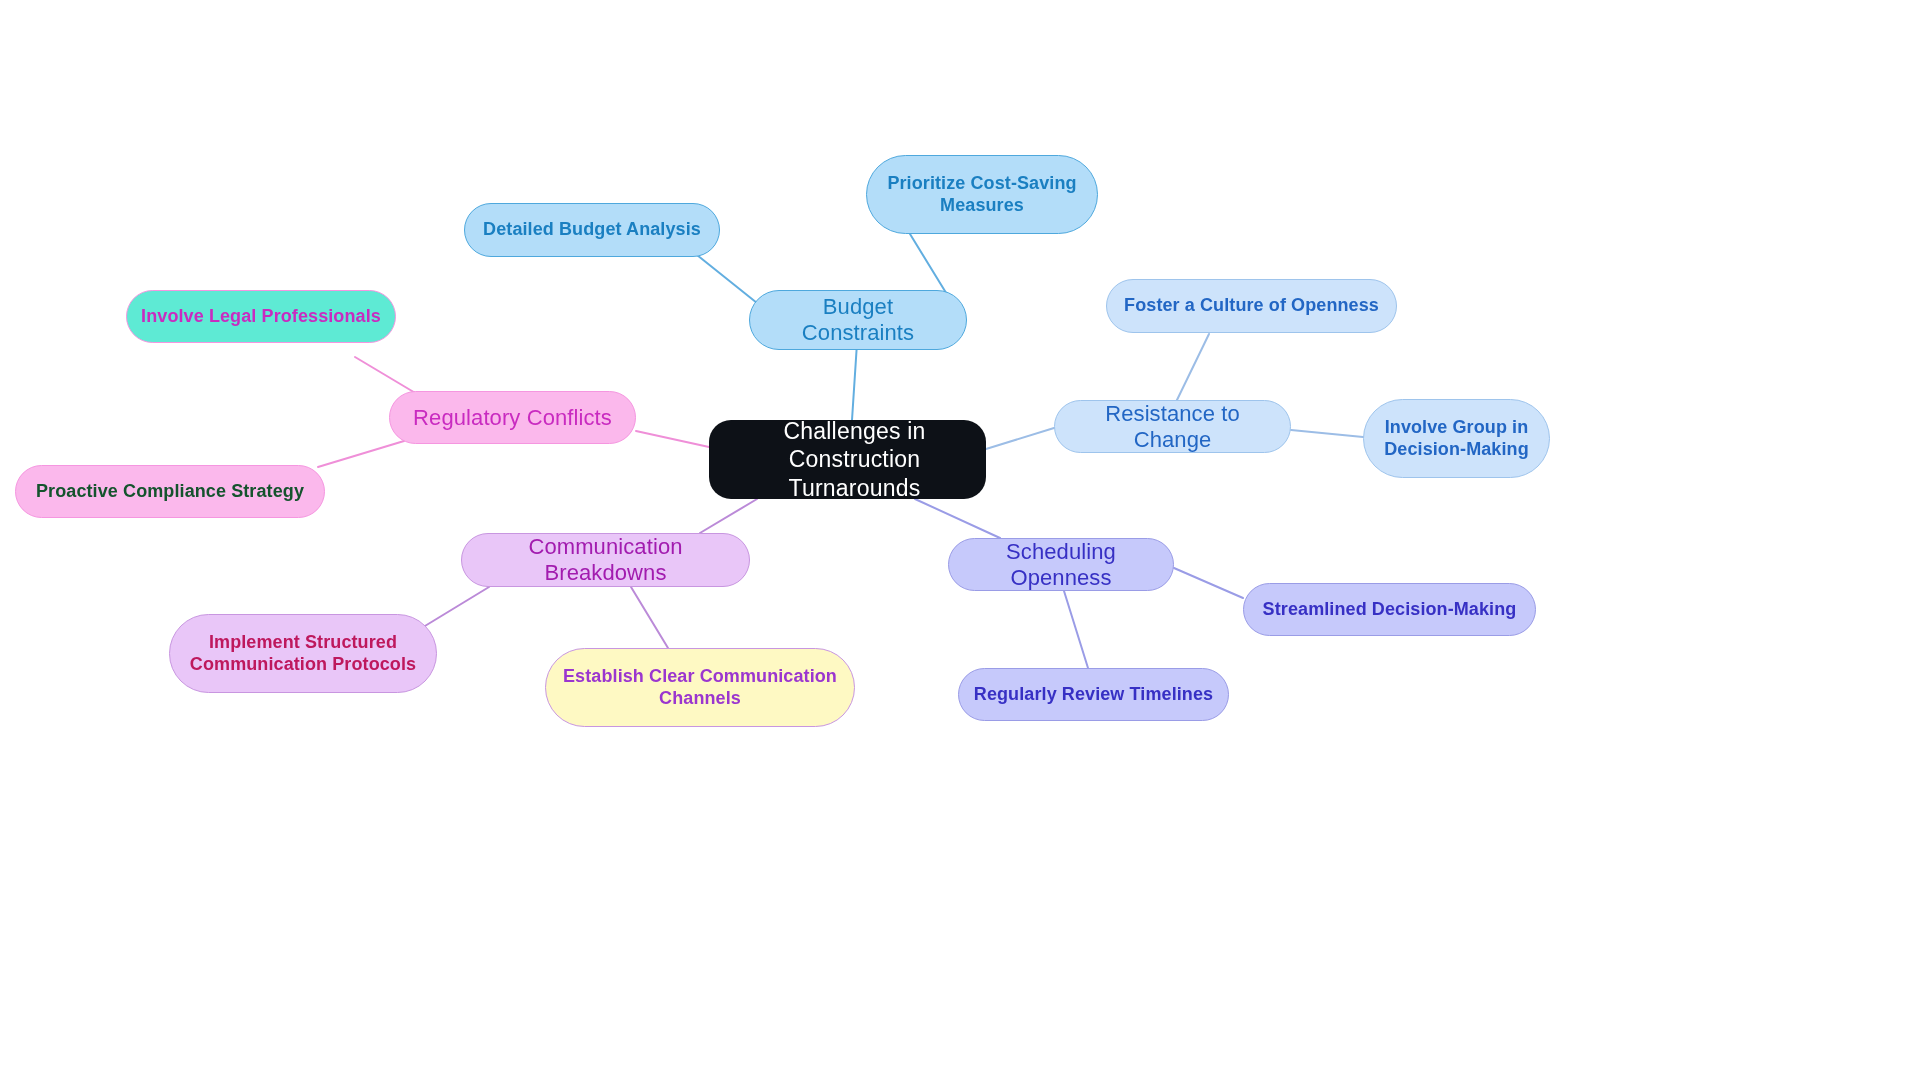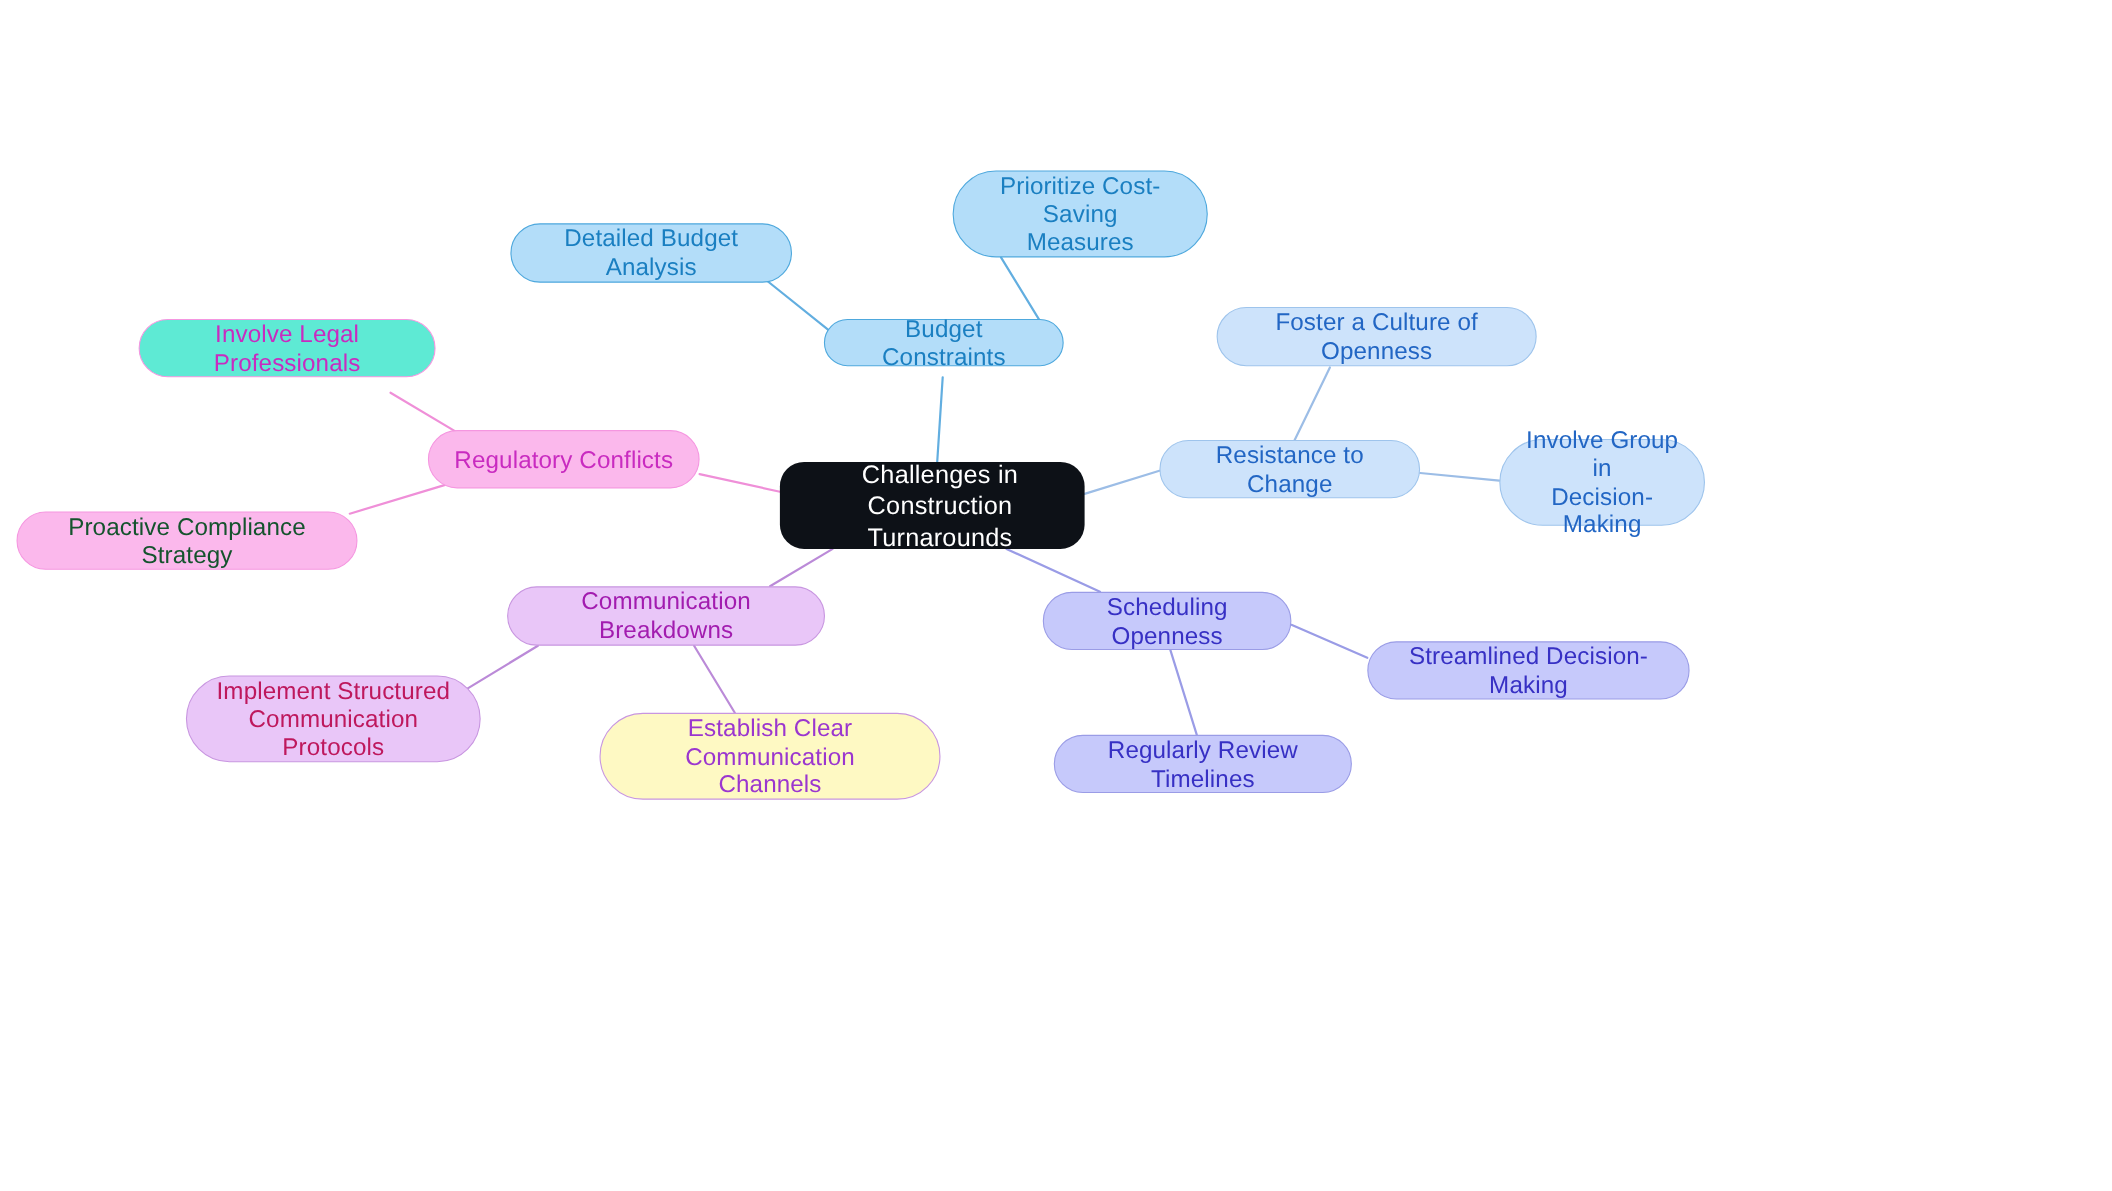--- a/index.html
+++ b/index.html
@@ -48,21 +48,21 @@
     font-size: 23px;
     letter-spacing: 0.2px;
     line-height: 1.22;
     padding-left: 28px;
   }
   .node-label {
     display: block;
     white-space: pre-line;
   }
   .branch-node { font-size: 22px; }
-  .leaf-node { font-size: 22px; }
+  .leaf-node { font-size: 18px; font-weight: bold; }
 </style>
 </head>
 <body>
 
 <div id="canvas">
   <svg id="edges" viewBox="0 0 1920 1083">
       <line x1="852" y1="420" x2="857" y2="343" stroke="#62aee0" stroke-width="2" stroke-linecap="round"></line>
       <line x1="757" y1="303" x2="697" y2="255" stroke="#62aee0" stroke-width="2" stroke-linecap="round"></line>
       <line x1="948" y1="296" x2="910" y2="234" stroke="#62aee0" stroke-width="2" stroke-linecap="round"></line>
       <line x1="709" y1="447" x2="636" y2="431" stroke="#ef8fd8" stroke-width="2" stroke-linecap="round"></line>
@@ -74,21 +74,21 @@
       <line x1="915" y1="499" x2="1000" y2="538" stroke="#9a9ce6" stroke-width="2" stroke-linecap="round"></line>
       <line x1="1174" y1="568" x2="1243" y2="598" stroke="#9a9ce6" stroke-width="2" stroke-linecap="round"></line>
       <line x1="1064" y1="591" x2="1088" y2="668" stroke="#9a9ce6" stroke-width="2" stroke-linecap="round"></line>
       <line x1="757" y1="499" x2="700" y2="533" stroke="#bb8ad8" stroke-width="2" stroke-linecap="round"></line>
       <line x1="489" y1="587" x2="420" y2="629" stroke="#bb8ad8" stroke-width="2" stroke-linecap="round"></line>
       <line x1="631" y1="587" x2="668" y2="648" stroke="#bb8ad8" stroke-width="2" stroke-linecap="round"></line>
     </svg>
   <div id="nodes">
       <div class="node root" style="left: 709px; top: 420px; width: 277px; height: 79px; background: rgb(13, 17, 23); color: rgb(255, 255, 255); border-color: rgb(13, 17, 23);"><span class="node-label">Challenges in Construction
 Turnarounds</span></div>
-      <div class="node branch-node" style="left: 749px; top: 290px; width: 218px; height: 43px; background: rgb(179, 221, 249); color: rgb(26, 127, 193); border-color: rgb(78, 168, 221);"><span class="node-label">Budget Constraints</span></div>
+      <div class="node branch-node" style="left: 749px; top: 290px; width: 218px; height: 60px; background: rgb(179, 221, 249); color: rgb(26, 127, 193); border-color: rgb(78, 168, 221);"><span class="node-label">Budget Constraints</span></div>
       <div class="node leaf-node" style="left: 464px; top: 203px; width: 256px; height: 54px; background: rgb(179, 221, 249); color: rgb(26, 127, 193); border-color: rgb(78, 168, 221);"><span class="node-label">Detailed Budget Analysis</span></div>
       <div class="node leaf-node" style="left: 866px; top: 155px; width: 232px; height: 79px; background: rgb(179, 221, 249); color: rgb(26, 127, 193); border-color: rgb(78, 168, 221);"><span class="node-label">Prioritize Cost-Saving
 Measures</span></div>
       <div class="node branch-node" style="left: 389px; top: 391px; width: 247px; height: 53px; background: rgb(251, 184, 236); color: rgb(201, 43, 192); border-color: rgb(245, 150, 224);"><span class="node-label">Regulatory Conflicts</span></div>
       <div class="node leaf-node" style="left: 126px; top: 290px; width: 270px; height: 53px; background: #5eead4; color: rgb(201, 43, 192); border-color: rgb(245, 150, 224);"><span class="node-label">Involve Legal Professionals</span></div>
       <div class="node leaf-node" style="left: 15px; top: 465px; width: 310px; height: 53px; background: rgb(251, 184, 236); color: #14532d; border-color: rgb(245, 150, 224);"><span class="node-label">Proactive Compliance Strategy</span></div>
       <div class="node branch-node" style="left: 1054px; top: 400px; width: 237px; height: 53px; background: rgb(205, 227, 251); color: rgb(34, 102, 196); border-color: rgb(158, 196, 236);"><span class="node-label">Resistance to Change</span></div>
       <div class="node leaf-node" style="left: 1106px; top: 279px; width: 291px; height: 54px; background: rgb(205, 227, 251); color: rgb(34, 102, 196); border-color: rgb(158, 196, 236);"><span class="node-label">Foster a Culture of Openness</span></div>
       <div class="node leaf-node" style="left: 1363px; top: 399px; width: 187px; height: 79px; background: rgb(205, 227, 251); color: rgb(34, 102, 196); border-color: rgb(158, 196, 236); justify-content: center;"><span class="node-label">Involve Group in
 Decision-Making</span></div>

